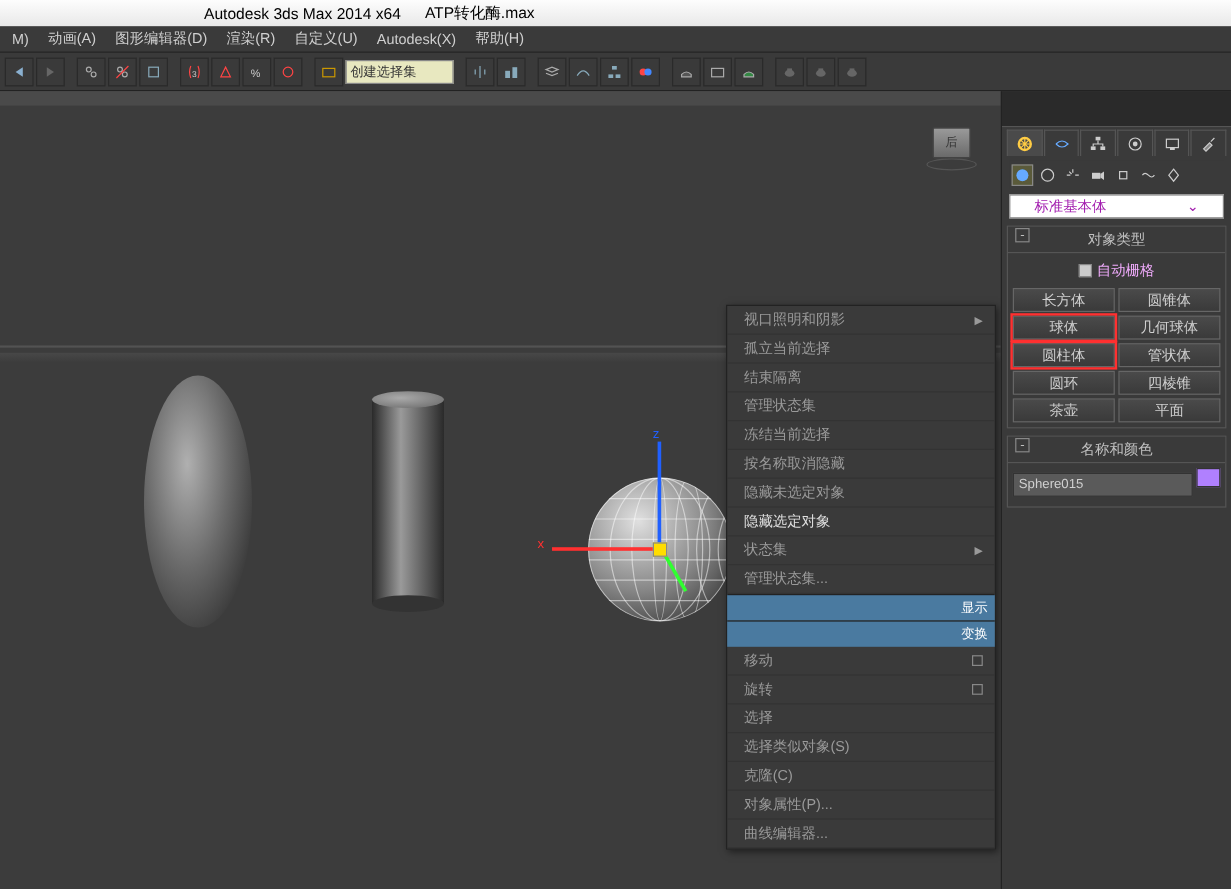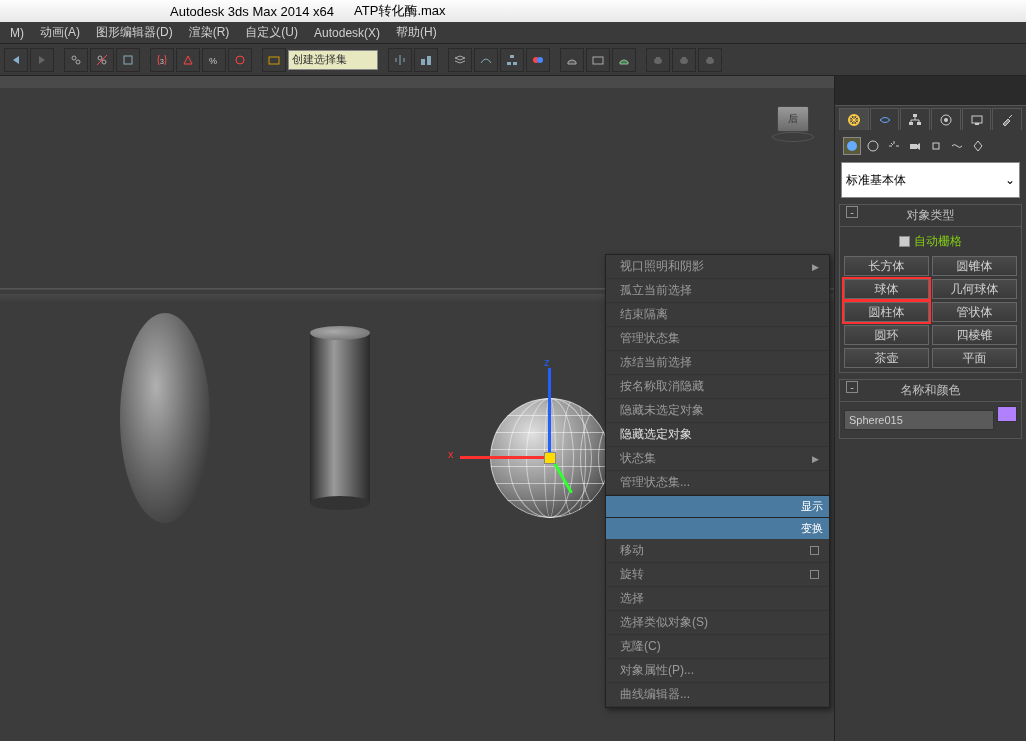--- a/index.html
+++ b/index.html
@@ -55,28 +55,28 @@
 
 .tabs { height: 22px; display: flex; margin: 2px 4px 0; gap: 1px; }
 .tab { flex: 1; background: #3a3a3a; border: 1px solid #555; border-bottom: none; display: flex; align-items: center; justify-content: center; }
 .tab.active { background: #4a4a4a; }
 .tab svg { width: 14px; height: 14px; }
 
 .subicons { height: 24px; margin: 4px 6px 2px; background: #3a3a3a; display: flex; align-items: center; gap: 3px; padding: 0 2px; }
 .sicon { width: 18px; height: 18px; display:flex; align-items:center; justify-content:center; border:1px solid transparent; }
 .sicon.active { background: #5a5a3a; border-color:#888; }
 
-.dropdown { margin: 4px 6px; height: 36px; background: #fff; border: 1px solid #888; color: #000000; font-size: 12px; padding: 1px 4px; display: flex; justify-content: space-between; align-items: center; }
+.dropdown { margin: 4px 6px; height: 20px; background: #fff; border: 1px solid #888; color: #a21caf; font-size: 12px; padding: 1px 20px; display: flex; justify-content: space-between; align-items: center; }
 
 .rollout { margin: 6px 4px 0; border: 1px solid #555; }
 .rollout .rtitle { background: #3a3a3a; padding: 2px 0; text-align: center; color: #c0c0c0; font-size: 12px; position: relative; border-bottom: 1px solid #555;}
 .rollout .rtitle .minus { position: absolute; left: 6px; top: 1px; width: 12px; height: 12px; border: 1px solid #888; background:#3a3a3a; text-align:center; line-height:10px; font-size:11px;}
 .rollout .rbody { padding: 4px; }
 
-.checkrow { text-align: center; padding: 2px 0 6px; color: #84cc16; font-size: 12px; }
+.checkrow { text-align: center; padding: 2px 0 6px; color: #f0abfc; font-size: 12px; }
 .checkrow .cb { display:inline-block; width:11px; height:11px; border:1px solid #888; background:#ccc; vertical-align:middle; margin-right:4px;}
 
 .btngrid { display: grid; grid-template-columns: 1fr 1fr; gap: 3px; }
 .pbtn { height: 20px; background: linear-gradient(#4a4a4a,#3a3a3a); border: 1px solid #666; color: #d0d0d0; font-size: 12px; display: flex; align-items: center; justify-content: center; }
 .pbtn.hl { outline: 2px solid #ff3030; outline-offset: 0; position: relative; z-index: 1; }
 
 .namefield { margin: 4px 0; height: 20px; background: #5a5a5a; border: 1px solid #333; color: #d0d0d0; font-size: 11px; padding: 2px 4px; display:flex; justify-content:space-between; align-items:center;}
 .colorsw { width: 20px; height: 16px; background: #b080ff; border: 1px solid #333; }
 .namerow { display:flex; gap:3px; align-items:flex-start;}
 </style>

